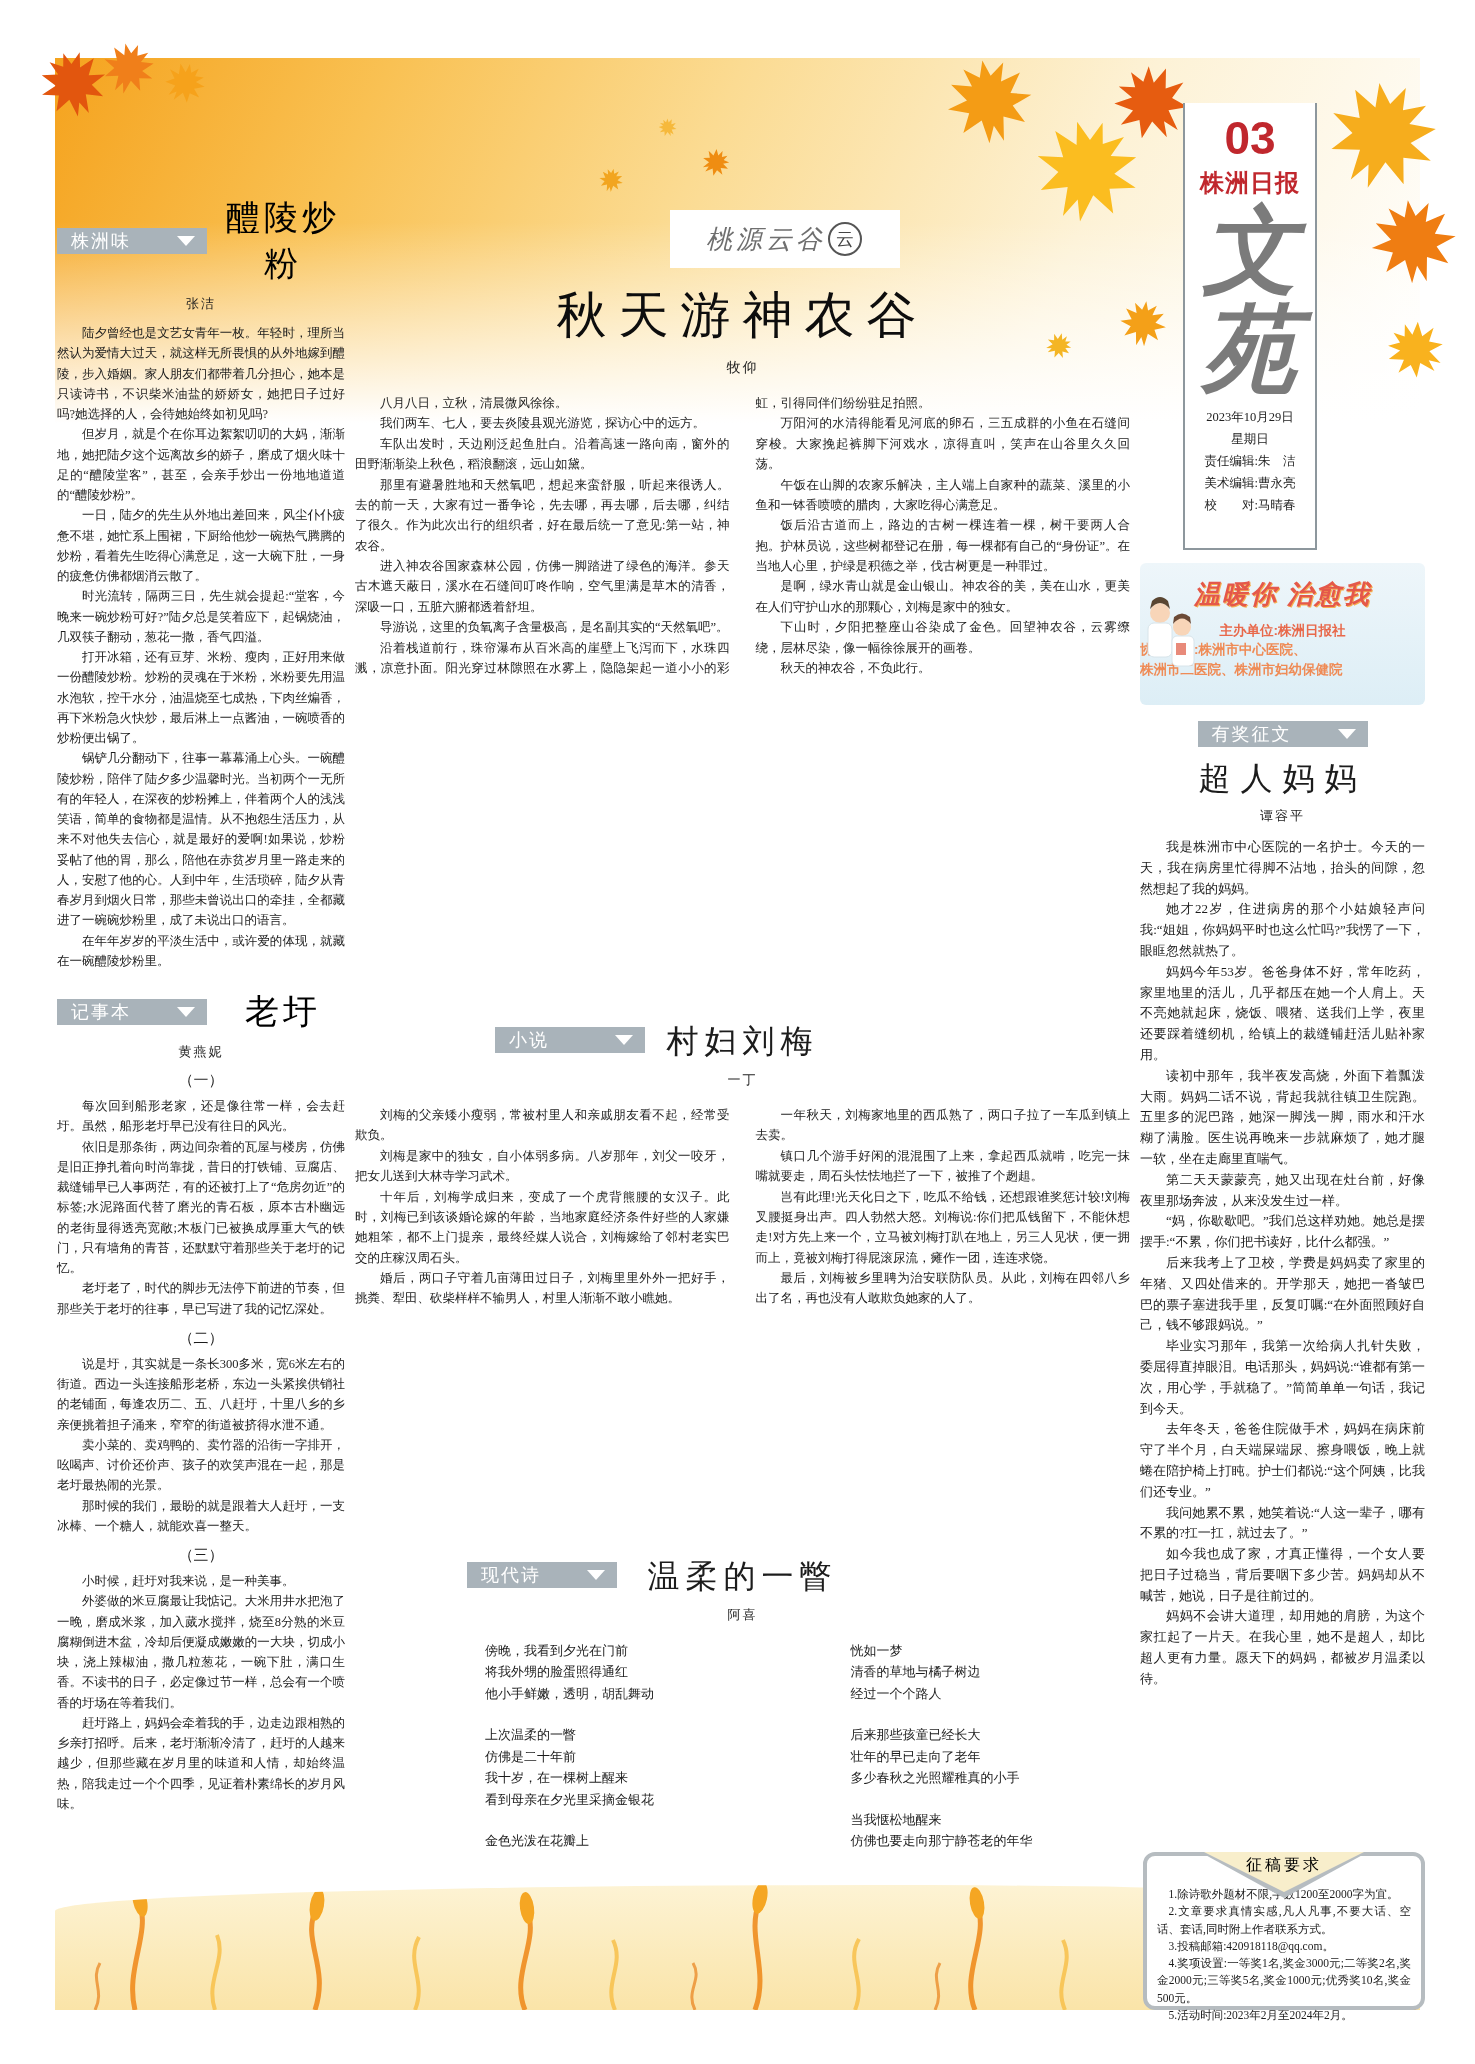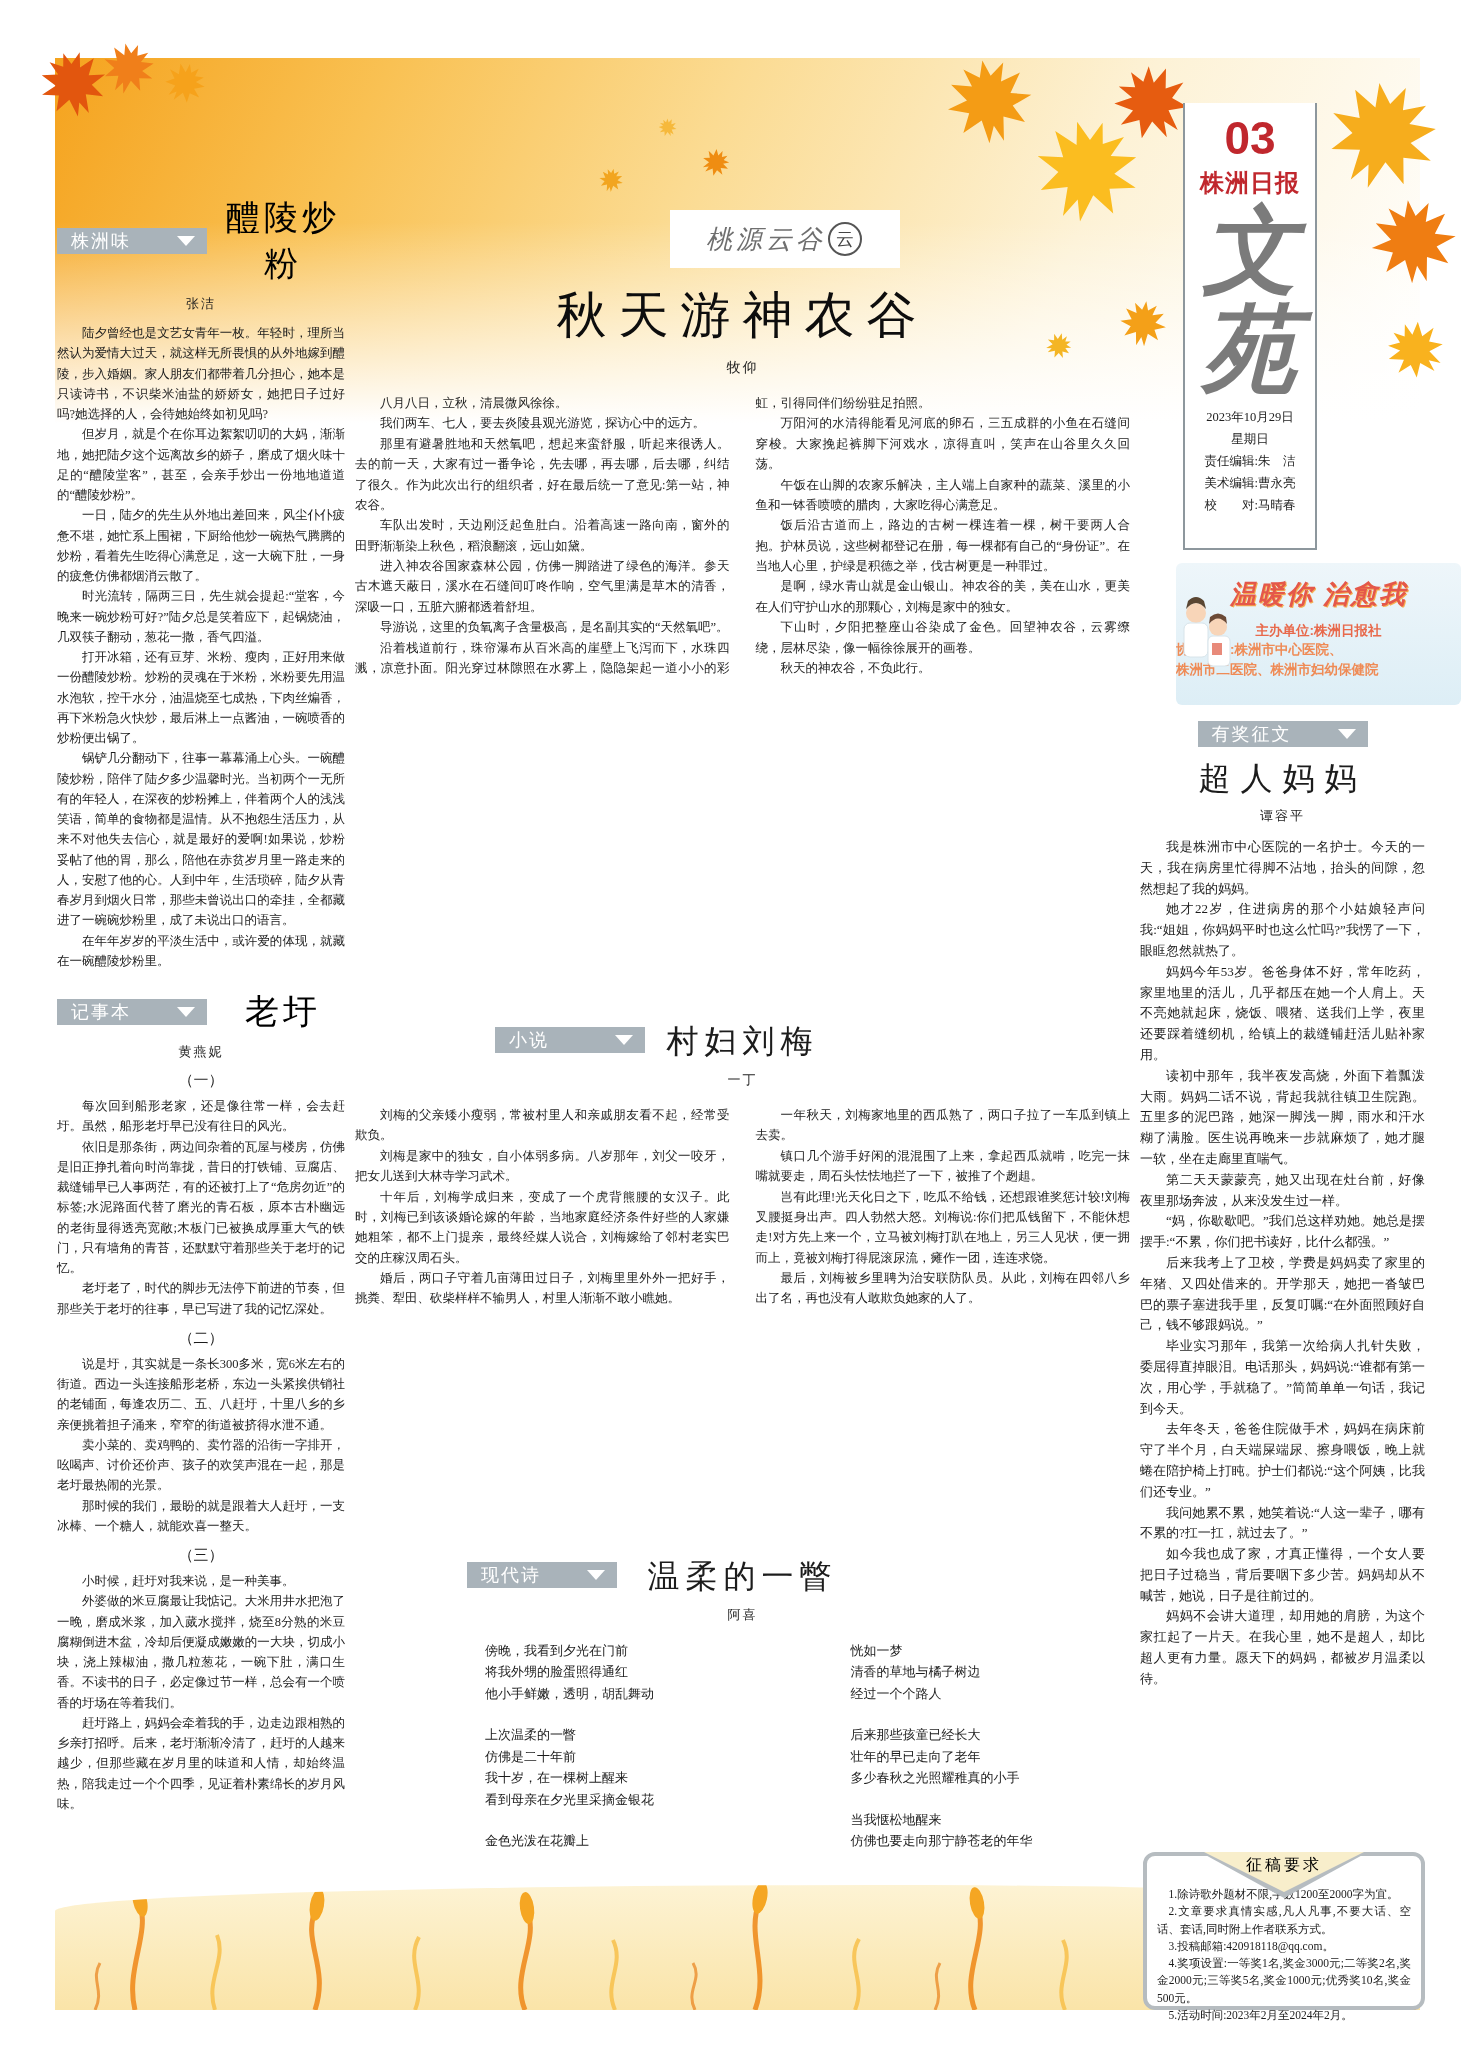--- a/index.html
+++ b/index.html
@@ -62,21 +62,21 @@
   .mid-head .mtitle{font-family:"Liberation Sans",sans-serif;font-size:32px;letter-spacing:6px;text-align:center;line-height:56px;}
   .mid-by{text-align:center;font-size:13px;letter-spacing:2px;margin-top:2px;}
 
   .poemwrap{display:flex;margin-top:16px;}
   .poemcol{font-size:13px;line-height:1.65;}
   .stanza{margin-bottom:20px;}
   .pline{white-space:nowrap;}
 
   
   .ad{position:relative;width:285px;height:142px;background:linear-gradient(180deg,#eef6fa,#ddeef6);
-    border-radius:6px;overflow:hidden;margin-left:36px;}
+    border-radius:6px;overflow:hidden;}
   .ad-title{font-family:"Liberation Sans",sans-serif;font-weight:bold;font-size:26px;letter-spacing:2px;
     color:#e4584a;text-shadow:1px 1px 0 #f6b051;text-align:center;margin-top:14px;font-style:italic;}
   .ad-l1{color:#e8694b;font-size:13.5px;font-weight:bold;text-align:center;margin-top:10px;font-family:"Liberation Sans",sans-serif;}
   .ad-l2{color:#ef8b56;font-size:13.5px;font-weight:bold;line-height:1.45;font-family:"Liberation Sans",sans-serif;}
   .ad svg{position:absolute;left:2px;top:34px;}
   .colR .tagbar{margin:16px auto 0 auto;}
   .r-title{font-family:"Liberation Sans",sans-serif;font-size:32px;letter-spacing:10px;text-align:center;margin-top:10px;}
   .r-by{text-align:center;font-size:13px;letter-spacing:2px;margin-top:6px;}
   .r-body{margin-top:12px;}
   .r-body p{margin:0;text-indent:2em;text-align:justify;font-size:13px;line-height:1.6;}
@@ -217,22 +217,22 @@
   <div class="colM">
     <div class="logo-box">
       <span class="logo-ink"><span>桃源云谷</span></span>
       <span class="logo-seal">云</span>
     </div>
     <div class="feature-title">秋天游神农谷</div>
     <div class="feature-by">牧仰</div>
     <div class="twocol h600">
         <p>八月八日，立秋，清晨微风徐徐。</p>
         <p>我们两车、七人，要去炎陵县观光游览，探访心中的远方。</p>
+        <p>车队出发时，天边刚泛起鱼肚白。沿着高速一路向南，窗外的田野渐渐染上秋色，稻浪翻滚，远山如黛。</p>
         <p>那里有避暑胜地和天然氧吧，想起来蛮舒服，听起来很诱人。去的前一天，大家有过一番争论，先去哪，再去哪，后去哪，纠结了很久。作为此次出行的组织者，好在最后统一了意见:第一站，神农谷。</p>
-        <p>车队出发时，天边刚泛起鱼肚白。沿着高速一路向南，窗外的田野渐渐染上秋色，稻浪翻滚，远山如黛。</p>
         <p>进入神农谷国家森林公园，仿佛一脚踏进了绿色的海洋。参天古木遮天蔽日，溪水在石缝间叮咚作响，空气里满是草木的清香，深吸一口，五脏六腑都透着舒坦。</p>
         <p>导游说，这里的负氧离子含量极高，是名副其实的“天然氧吧”。</p>
         <p>沿着栈道前行，珠帘瀑布从百米高的崖壁上飞泻而下，水珠四溅，凉意扑面。阳光穿过林隙照在水雾上，隐隐架起一道小小的彩虹，引得同伴们纷纷驻足拍照。</p>
         <p>万阳河的水清得能看见河底的卵石，三五成群的小鱼在石缝间穿梭。大家挽起裤脚下河戏水，凉得直叫，笑声在山谷里久久回荡。</p>
         <p>午饭在山脚的农家乐解决，主人端上自家种的蔬菜、溪里的小鱼和一钵香喷喷的腊肉，大家吃得心满意足。</p>
         <p>饭后沿古道而上，路边的古树一棵连着一棵，树干要两人合抱。护林员说，这些树都登记在册，每一棵都有自己的“身份证”。在当地人心里，护绿是积德之举，伐古树更是一种罪过。</p>
         <p>是啊，绿水青山就是金山银山。神农谷的美，美在山水，更美在人们守护山水的那颗心，刘梅是家中的独女。</p>
         <p>下山时，夕阳把整座山谷染成了金色。回望神农谷，云雾缭绕，层林尽染，像一幅徐徐展开的画卷。</p>
         <p>秋天的神农谷，不负此行。</p>
       </div>

